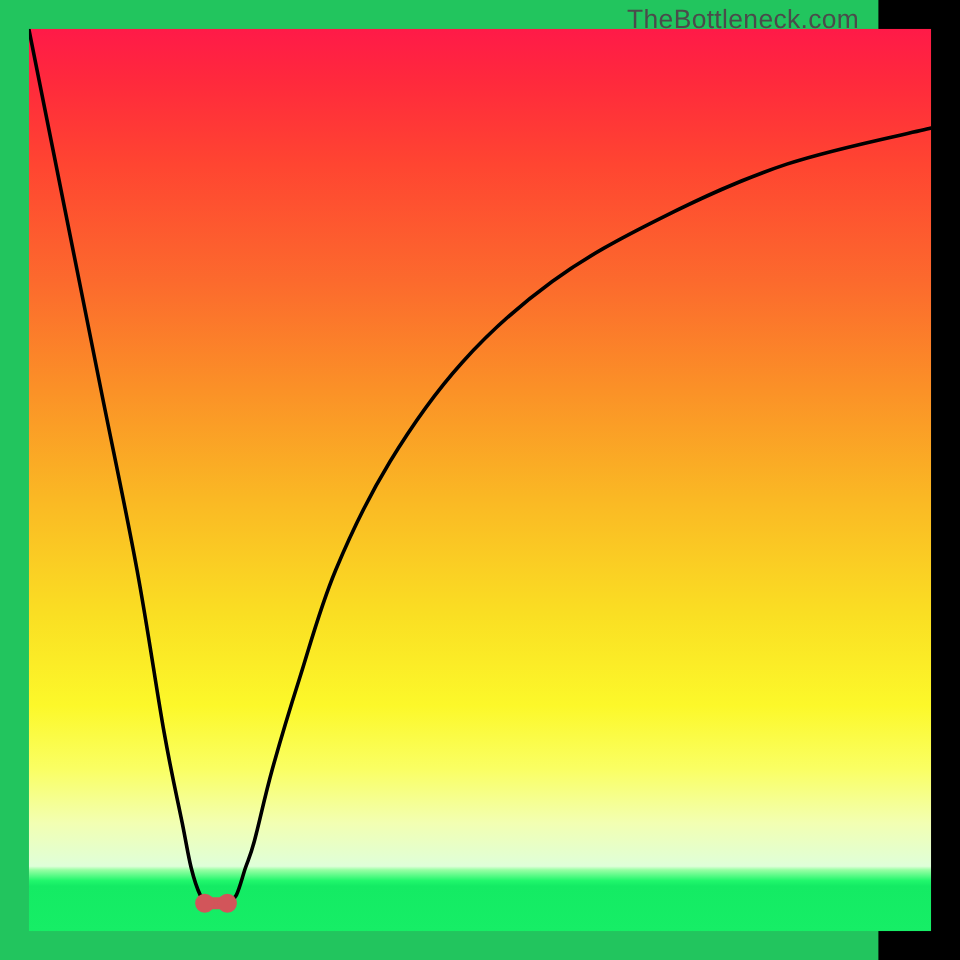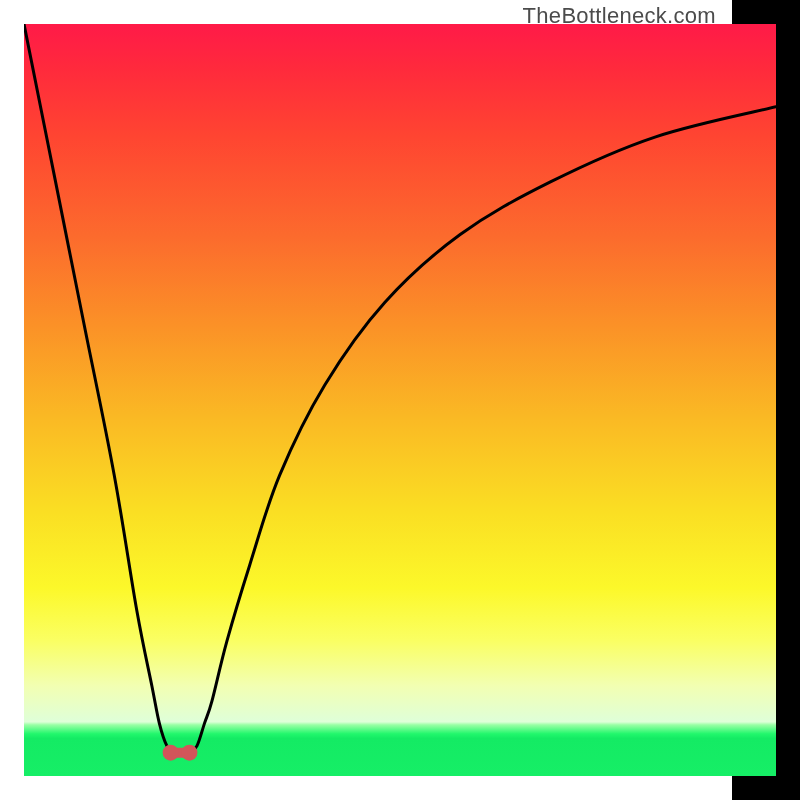--- a/index.html
+++ b/index.html
@@ -8,21 +8,21 @@
     width: 800px;
     height: 800px;
     overflow: hidden;
     background: #000;
     font-family: Arial, Helvetica, sans-serif;
   }
   .frame {
     position: absolute;
     left: 0; top: 0;
     width: 732px; height: 800px;
-    background: #ffffff;
+    background: #22c55e;
   }
   .plot {
     position: absolute;
     left: 24px;
     top: 24px;
     width: 752px;
     height: 752px;
     overflow: hidden;
   }
   .gradient {

